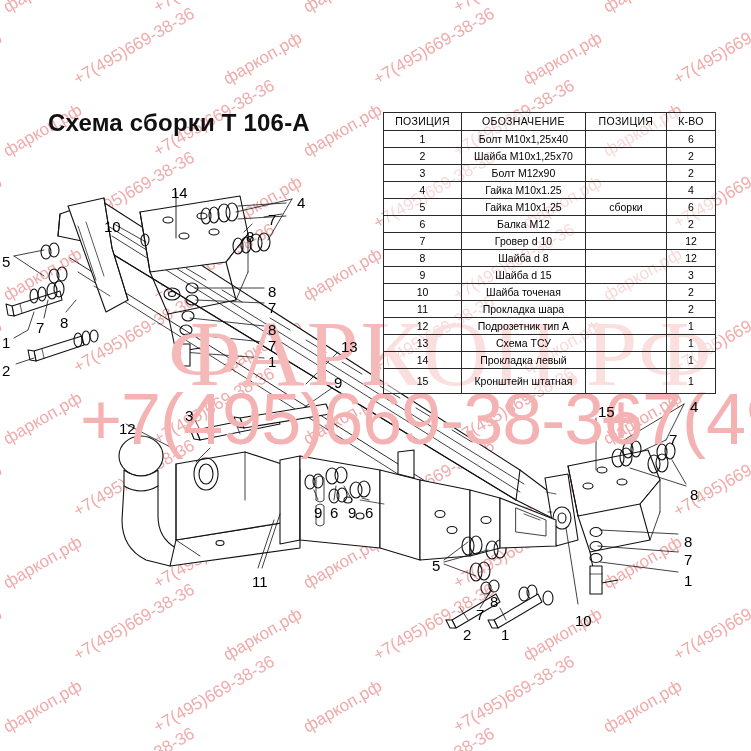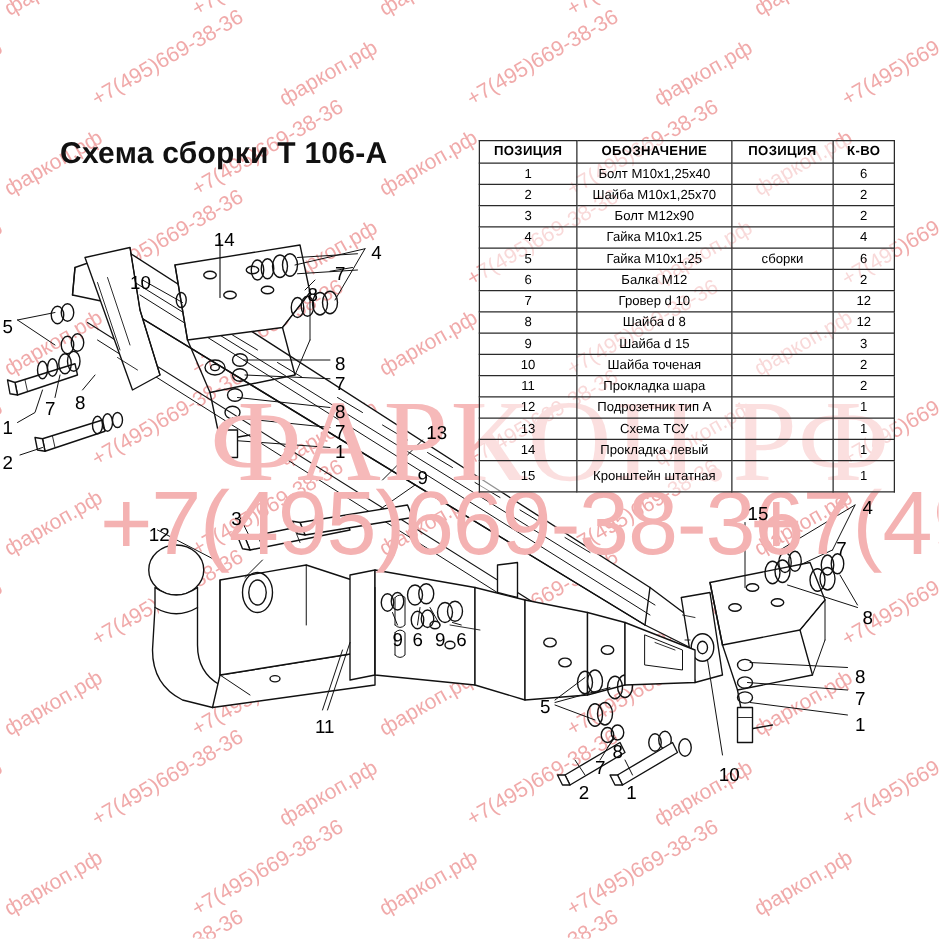--- a/index.html
+++ b/index.html
@@ -106,21 +106,21 @@
   #parts-table td, #parts-table th {
     border: 1px solid #2a2a2a;
     padding: 0 3px;
     height: 16px;
     line-height: 15px;
     text-align: center;
     font-weight: normal;
     background: rgba(255,255,255,0.55);
   }
   #parts-table thead th {
-    font-weight: bold;
+    font-weight: normal;
     font-size: 10.5px;
     letter-spacing: .3px;
     height: 17px;
   }
   .col-pos { width: 76px; }
   .col-des { width: 127px; }
   .col-descr { width: 80px; }
   .col-qty { width: 50px; }
   #parts-table tbody tr:last-child td { height: 24px; }
 

